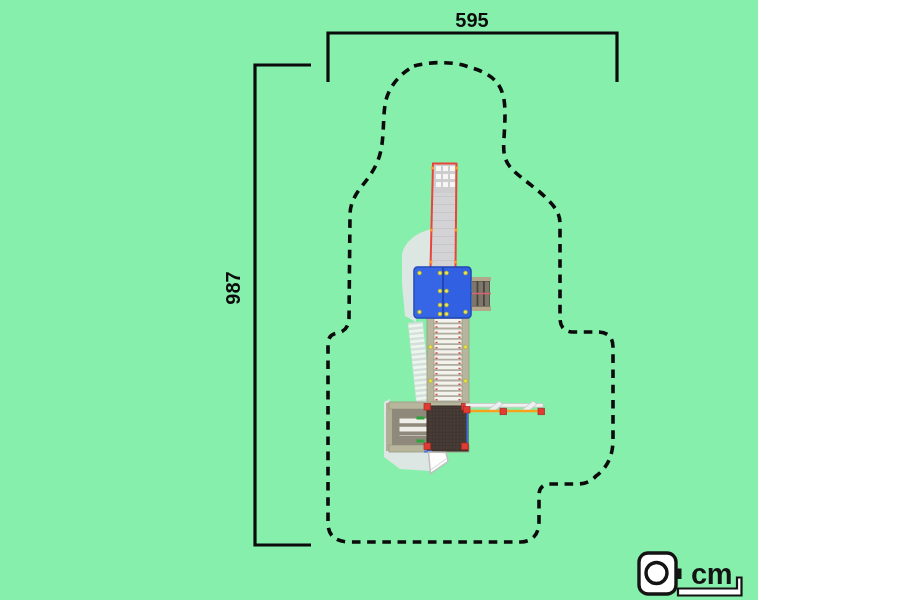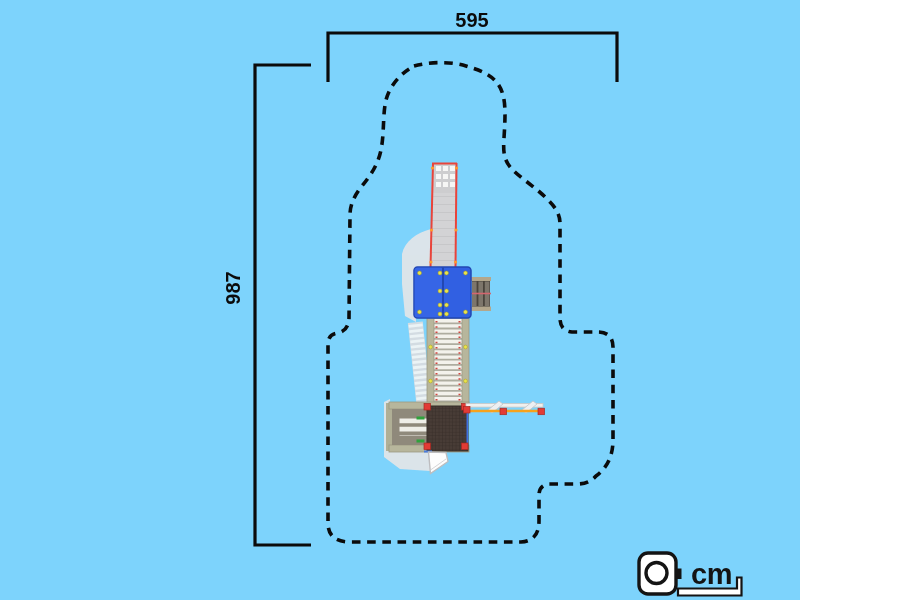--- a/index.html
+++ b/index.html
@@ -1,17 +1,17 @@
 <!DOCTYPE html>
 <html><head>
 <meta charset="utf-8">
 <style>
   html,body{margin:0;padding:0;background:#ffffff;}
-  .stage{position:relative;width:800px;height:600px;background:#7dd3fc;overflow:hidden;
-         font-family:"Liberation Sans",sans-serif;}
+  .stage{position:relative;width:736px;height:600px;background:#86efac;overflow:hidden;
+         font-family:"Liberation Sans",sans-serif;padding-left:22px;}
   svg{position:absolute;left:0;top:0;}
   .dim-text{font-family:"Liberation Sans",sans-serif;font-weight:bold;font-size:20px;fill:#0b0b0b;}
   .unit-text{font-family:"Liberation Sans",sans-serif;font-weight:bold;font-size:29px;fill:#141414;letter-spacing:-0.5px;}
 </style>
 </head>
 <body>
 
 <div class="stage">
 <svg width="900" height="600" viewBox="0 0 900 600">
 

